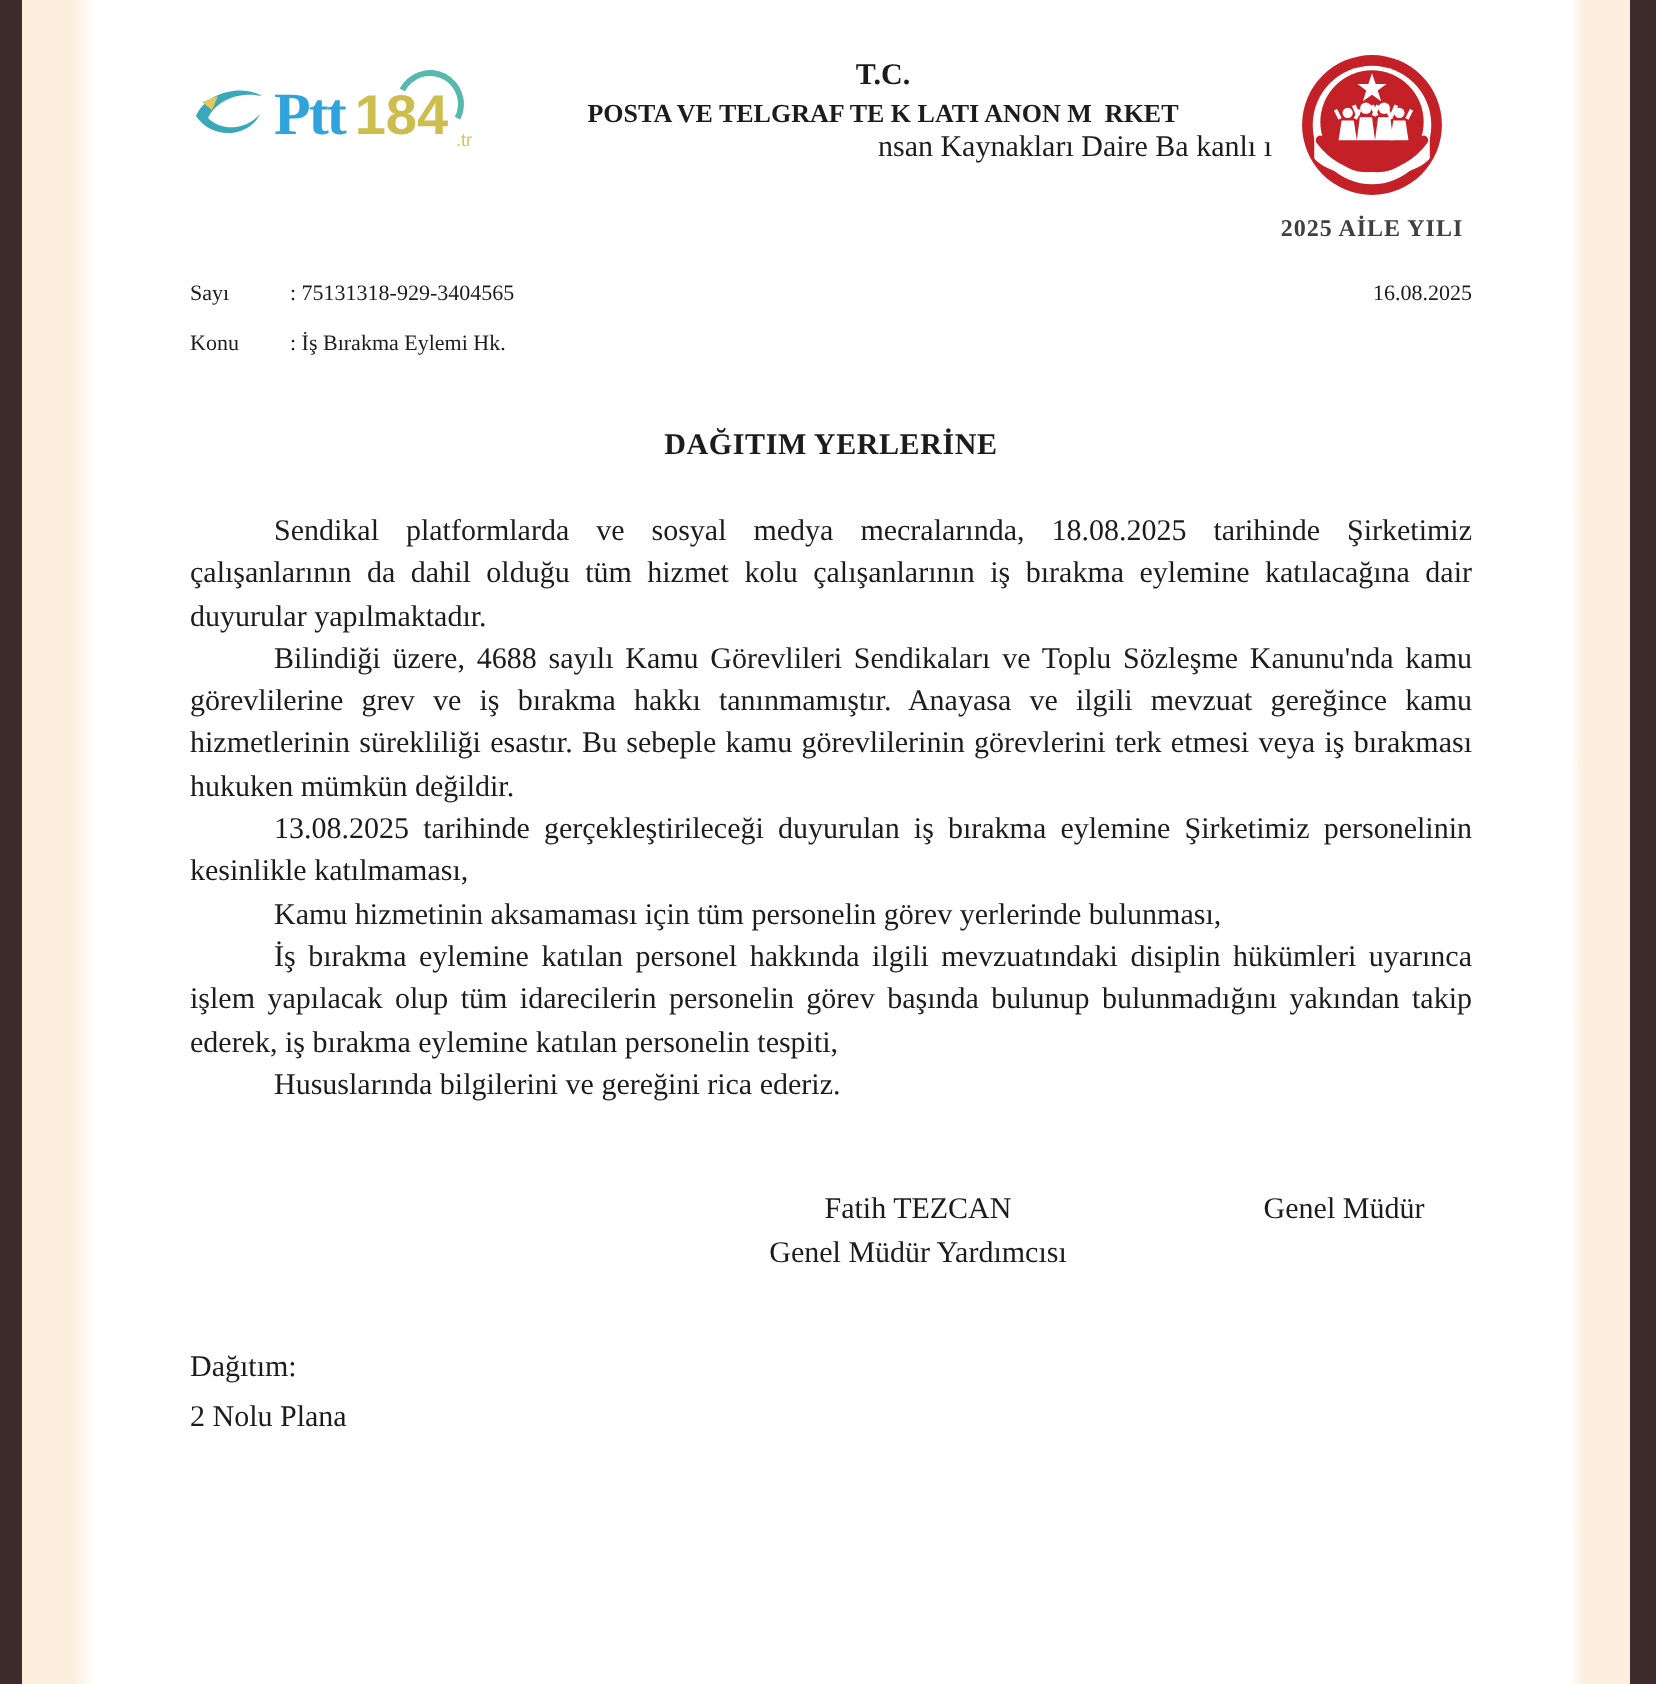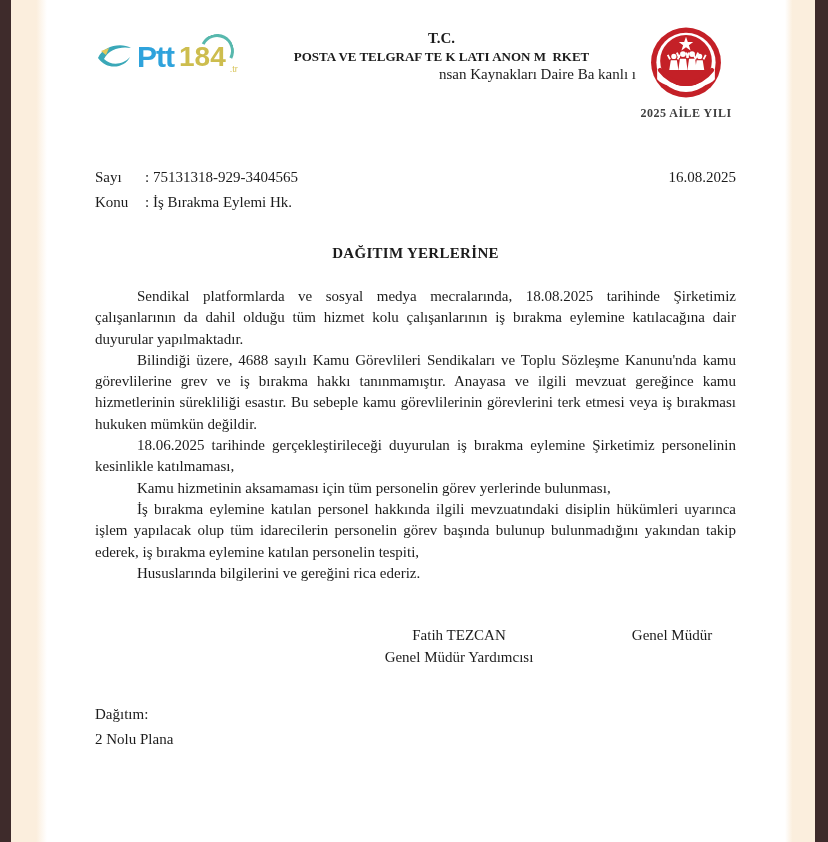--- a/index.html
+++ b/index.html
@@ -14,33 +14,33 @@
   .strip.l-cream{left:11px;width:36px;background:linear-gradient(to right,#fbeedd 70%,#ffffff);}
   .strip.r-cream{right:13px;width:30px;background:linear-gradient(to left,#fbeedd 75%,#ffffff);}
   .strip.r-brown{right:0;width:13px;background:#3e2b2b;}
 
   .doc{position:absolute;left:47px;right:43px;top:0;bottom:0;padding:22px 49px 0 48px;}
 
   
   .hdr{display:flex;align-items:flex-start;}
   .hdr-logo{width:152px;padding-top:16px;position:relative;flex:0 0 auto;}
   .ptt-line{display:flex;align-items:center;}
-  .ptt-word{font-family:Liberation Sans, sans-serif;font-weight:bold;font-size:30px;color:#2fa3dc;letter-spacing:-1px;line-height:1;}
+  .ptt-word{font-family:Liberation Serif, serif;font-weight:bold;font-size:30px;color:#2fa3dc;letter-spacing:-1px;line-height:1;}
   .ptt-num{font-family:"Liberation Sans","DejaVu Sans",sans-serif;font-weight:bold;font-size:28px;color:#cdbd4e;line-height:1;margin-left:5px;position:relative;}
   .ptt-num .arc{position:absolute;right:-8px;top:-9px;width:28px;height:28px;border:3px solid #57b8ad;border-color:#57b8ad #57b8ad transparent transparent;border-radius:50%;transform:rotate(-18deg);}
   .ptt-tr{font-family:"Liberation Sans","DejaVu Sans",sans-serif;font-size:9px;color:#d8c45a;align-self:flex-end;margin-left:4px;margin-bottom:2px;}
   .hdr-center{flex:1;text-align:center;padding-top:8px;}
   .hdr-tc{font-size:15px;font-weight:bold;}
   .hdr-org{font-size:13px;font-weight:bold;white-space:pre-wrap;margin-top:2px;}
   .hdr-dept{font-size:15px;white-space:pre-wrap;margin-top:1px;text-align:right;}
   .hdr-emblem{width:100px;flex:0 0 auto;text-align:center;padding-top:4px;}
   .emblem-label{font-family:Liberation Serif, serif;font-weight:bold;font-size:12px;color:#404040;margin-top:0px;letter-spacing:.5px;}
 
   
-  .meta{margin-top:44px;position:relative;font-size:15px;}
+  .meta{margin-top:13px;position:relative;font-size:11px;}
   .meta-row{display:flex;line-height:25px;}
   .meta-label{width:50px;}
   .meta-value{white-space:pre-wrap;}
   .meta-date{position:absolute;right:0;top:0;line-height:25px;}
 
   
   .subject{text-align:center;font-weight:bold;font-size:15px;margin-top:30px;letter-spacing:.3px;}
 
   
   .bodytext{margin-top:24px;font-size:15px;line-height:1.42;}
@@ -128,21 +128,21 @@
       <span class="meta-value">: İş Bırakma Eylemi Hk.</span>
     </div>
     <div class="meta-date">16.08.2025</div>
   </div>
 
   <div class="subject">DAĞITIM YERLERİNE</div>
 
   <div class="bodytext">
     <p>Sendikal platformlarda ve sosyal medya mecralarında, 18.08.2025 tarihinde Şirketimiz çalışanlarının da dahil olduğu tüm hizmet kolu çalışanlarının iş bırakma eylemine katılacağına dair duyurular yapılmaktadır.</p>
     <p>Bilindiği üzere, 4688 sayılı Kamu Görevlileri Sendikaları ve Toplu Sözleşme Kanunu'nda kamu görevlilerine grev ve iş bırakma hakkı tanınmamıştır. Anayasa ve ilgili mevzuat gereğince kamu hizmetlerinin sürekliliği esastır. Bu sebeple kamu görevlilerinin görevlerini terk etmesi veya iş bırakması hukuken mümkün değildir.</p>
-    <p>18.06.2025 tarihinde gerçekleştirileceği duyurulan iş bırakma eylemine Şirketimiz personelinin kesinlikle katılmaması,</p>
+    <p>13.08.2025 tarihinde gerçekleştirileceği duyurulan iş bırakma eylemine Şirketimiz personelinin kesinlikle katılmaması,</p>
     <p>Kamu hizmetinin aksamaması için tüm personelin görev yerlerinde bulunması,</p>
     <p>İş bırakma eylemine katılan personel hakkında ilgili mevzuatındaki disiplin hükümleri uyarınca işlem yapılacak olup tüm idarecilerin personelin görev başında bulunup bulunmadığını yakından takip ederek, iş bırakma eylemine katılan personelin tespiti,</p>
     <p>Hususlarında bilgilerini ve gereğini rica ederiz.</p>
   </div>
 
   <div class="sigs">
     <div class="sig s1">
       <div>Fatih TEZCAN</div>
       <div>Genel Müdür Yardımcısı</div>
     </div>

